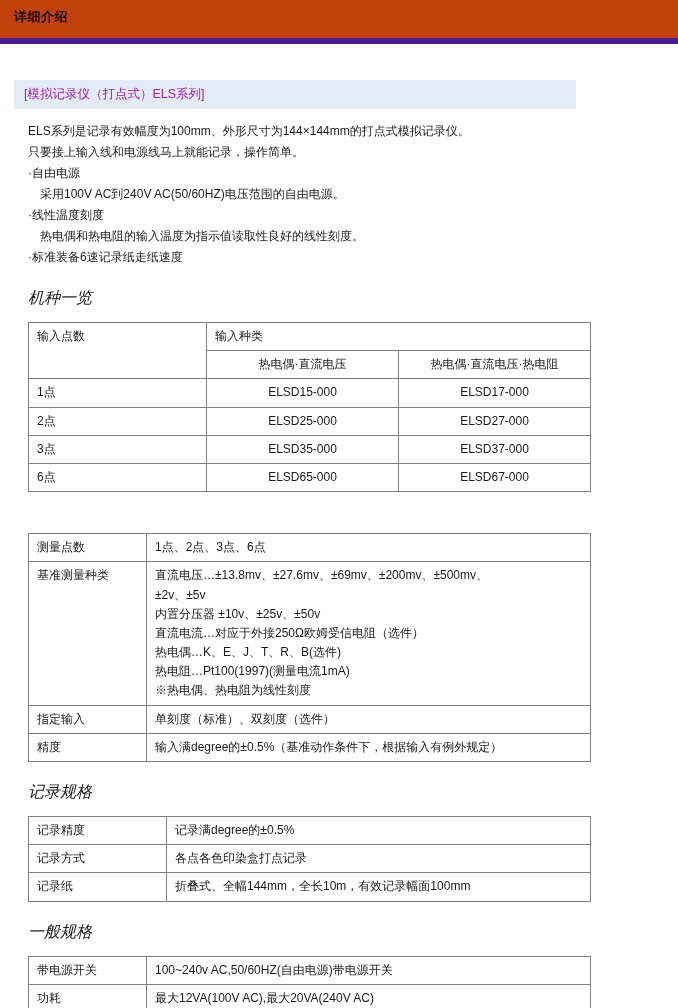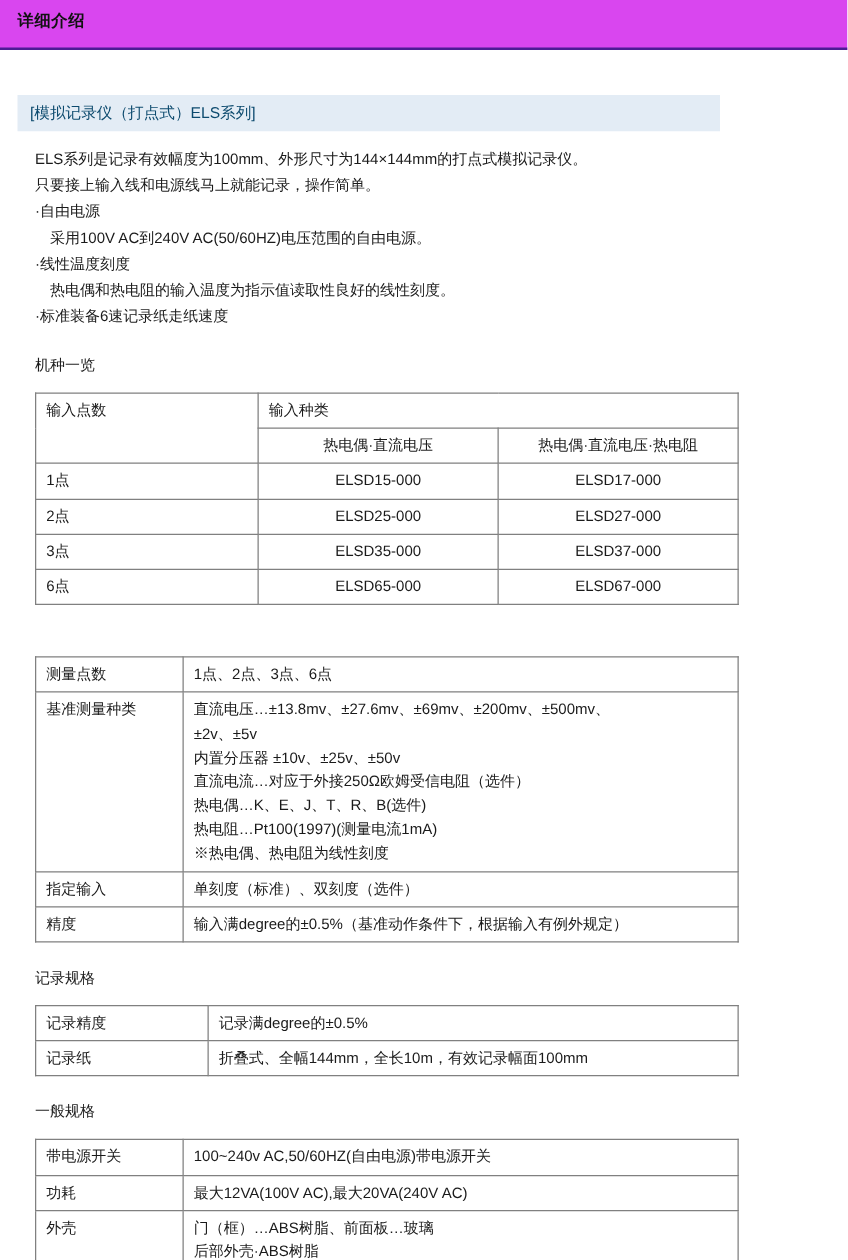--- a/index.html
+++ b/index.html
@@ -13,22 +13,22 @@
     font-family: "Liberation Sans", sans-serif;
     font-size: 12px;
     color: #1a1a1a;
   }
   .page {
     position: relative;
     width: 678px;
   }
   
   .header {
-    background: #d946ef;
-    border-bottom: 2px solid #4c1d95;
+    background: #c2410c;
+    border-bottom: 6px solid #4c1d95;
     padding: 8px 14px 8px 14px;
     height: 22px;
     box-sizing: content-box;
     font-family: Liberation Mono, monospace;
   }
   .header-title {
     font-size: 13px;
     font-weight: bold;
     color: #111;
     letter-spacing: 0.5px;
@@ -41,33 +41,34 @@
   
   .prod-title-band {
     background: #e3ecf5;
     padding: 6px 10px;
     margin: 0 0 12px 0;
     width: 562px;
     box-sizing: border-box;
   }
   .prod-title {
     font-size: 12.5px;
-    color: #0c4a6e;
+    color: #a21caf;
   }
 
   .desc {
     padding-left: 14px;
     line-height: 1.75;
   }
   .desc p { margin: 0; }
   .desc .indent1 { padding-left: 12px; }
 
   .section-label {
     margin: 20px 0 6px 14px;
-    font-size: 12px;
+    font-size: 16px;
+    font-style: italic;
   }
 
   
   table.spec {
     border-collapse: collapse;
     margin-left: 14px;
     width: 562px;
     table-layout: fixed;
     margin-top: 13px;
   }
@@ -215,20 +216,26 @@
           <col class="rec-col2">
         </colgroup>
       <tbody id="record-body">
           <tr>
             <td>记录精度</td>
             <td class="lines">
               <span>记录满degree的±0.5%</span>
             </td>
           </tr>
           <tr>
+            <td>记录方式</td>
+            <td class="lines">
+              <span>各点各色印染盒打点记录</span>
+            </td>
+          </tr>
+          <tr>
             <td>记录纸</td>
             <td class="lines">
               <span>折叠式、全幅144mm，全长10m，有效记录幅面100mm</span>
             </td>
           </tr>
         </tbody>
     </table>
 
     <div class="section-label">一般规格</div>
 

